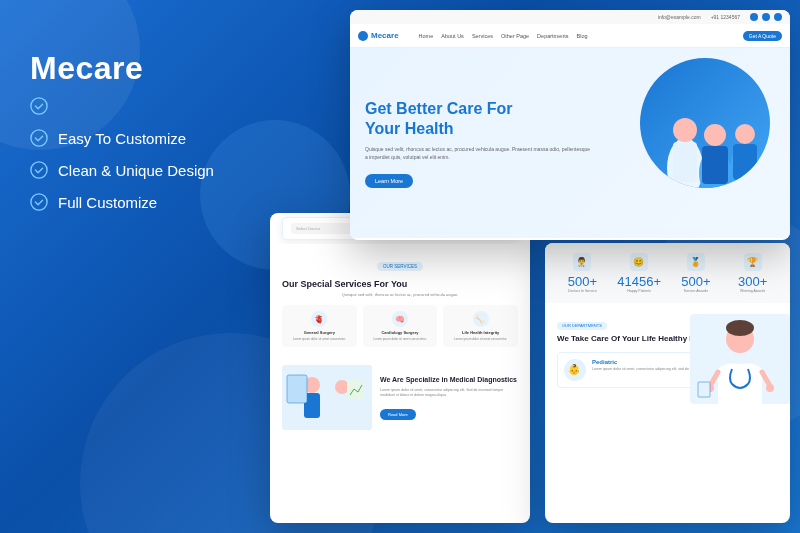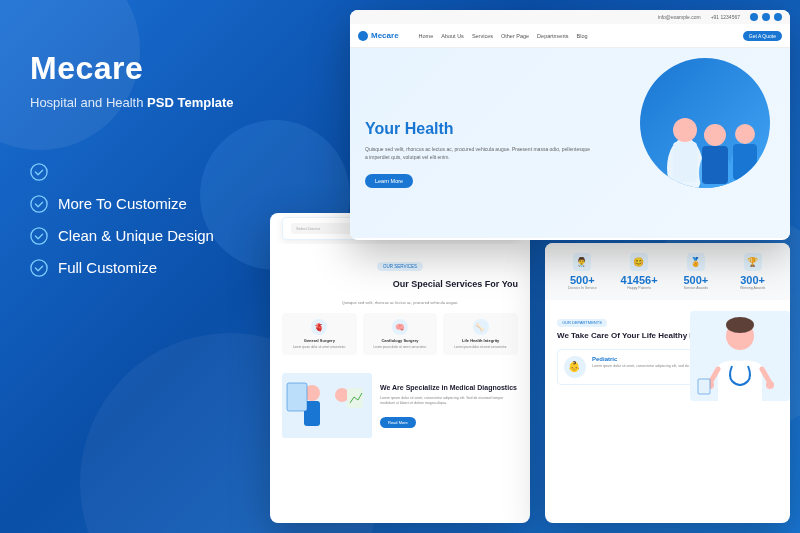--- a/index.html
+++ b/index.html
@@ -267,22 +267,22 @@
       color: #1976d2;
       font-size: 4.5px;
       padding: 2px 6px;
       border-radius: 8px;
       margin-bottom: 4px;
     }
     .mock-section-title {
       font-size: 9px;
       font-weight: 700;
       color: #1a1a2e;
-      margin-bottom: 11px;
-      text-align: right;
+      margin-bottom: 3px;
+      text-align: left;
     }
     .mock-section-sub {
       font-size: 4px;
       color: #888;
       text-align: center;
       margin-bottom: 8px;
     }
     .mock-services-grid {
       display: grid;
       grid-template-columns: 1fr 1fr 1fr;
@@ -403,22 +403,22 @@
       height: 18px;
       background: #e3f2fd;
       border-radius: 4px;
       margin: 0 auto 3px;
       display: flex;
       align-items: center;
       justify-content: center;
       font-size: 9px;
     }
     .mock-stat-number {
-      font-size: 11px;
-      font-weight: 700;
+      font-size: 13px;
+      font-weight: 400;
       color: #1976d2;
     }
     .mock-stat-label {
       font-size: 3.5px;
       color: #888;
     }
 
     
     .mock-dept-section {
       padding: 10px 12px;
@@ -482,37 +482,34 @@
 </head>
 <body>
 
 <div class="bg-circle-1"></div>
 <div class="bg-circle-2"></div>
 <div class="bg-circle-3"></div>
 <div class="bg-circle-right"></div>
 
 <div class="left-panel">
   <div class="brand-title">Mecare</div>
-  <div class="brand-subtitle">
-    <span>Hospital and Health </span><strong>PSD Template</strong>
-  </div>
 
   <ul class="features-list">
     <li>
       <svg class="check-icon" viewBox="0 0 20 20" fill="none">
         <circle cx="10" cy="10" r="9" stroke="#7ecbff" stroke-width="1.5"></circle>
         <path d="M6 10l3 3 5-5" stroke="#7ecbff" stroke-width="1.5" stroke-linecap="round" stroke-linejoin="round"></path>
       </svg>
     </li>
     <li>
       <svg class="check-icon" viewBox="0 0 20 20" fill="none">
         <circle cx="10" cy="10" r="9" stroke="#7ecbff" stroke-width="1.5"></circle>
         <path d="M6 10l3 3 5-5" stroke="#7ecbff" stroke-width="1.5" stroke-linecap="round" stroke-linejoin="round"></path>
       </svg>
-      <span>More To Customize</span>
+      <span>Easy To Customize</span>
     </li>
     <li>
       <svg class="check-icon" viewBox="0 0 20 20" fill="none">
         <circle cx="10" cy="10" r="9" stroke="#7ecbff" stroke-width="1.5"></circle>
         <path d="M6 10l3 3 5-5" stroke="#7ecbff" stroke-width="1.5" stroke-linecap="round" stroke-linejoin="round"></path>
       </svg>
       <span>Clean &amp; Unique Design</span>
     </li>
     <li>
       <svg class="check-icon" viewBox="0 0 20 20" fill="none">
@@ -552,21 +549,21 @@
         <span>Blog</span>
       </div>
       <div class="mock-btn-small">
         <span>Get A Quote</span>
       </div>
     </div>
 
     <div class="mock-hero">
       <div class="mock-hero-text">
         <div class="mock-hero-title">
-          <br>
+          <span>Get Better Care For</span><br>
           <span style="color:#1976d2;">Your Health</span>
         </div>
         <div class="mock-hero-desc">Quisque sed velit, rhoncus ac lectus ac, procured vehicula augue. Praesent massa odio, pellentesque a imperdiet quis, volutpat vel elit enim.</div>
         <div class="mock-hero-btn">Learn More</div>
       </div>
       <div class="mock-hero-image">
         <div class="doctor-bg-circle">
           
           <svg viewBox="0 0 130 130" width="130" height="130">
 

